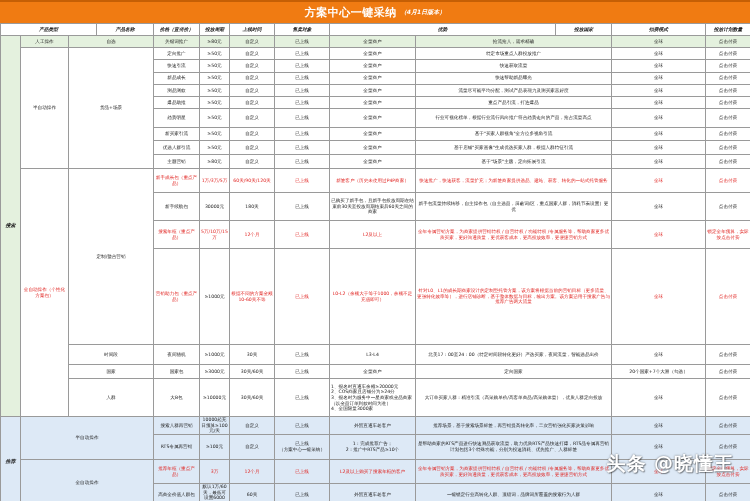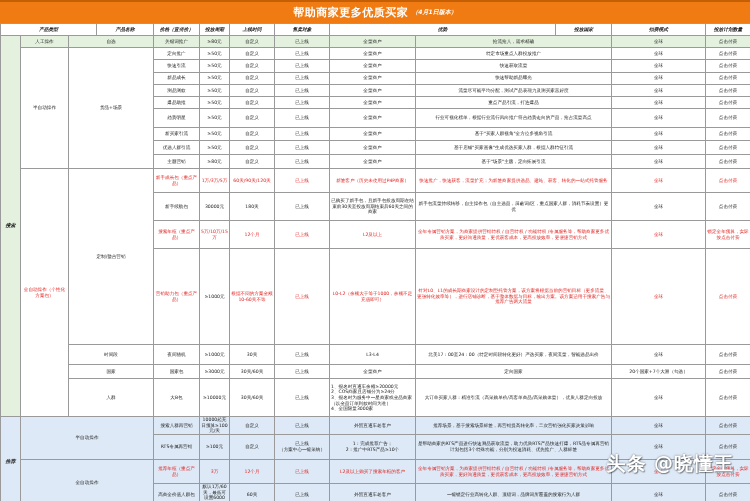--- a/index.html
+++ b/index.html
@@ -33,21 +33,21 @@
     position: absolute; right: 16px; bottom: 24px; color: #ffffff;
     font-size: 19px; font-weight: bold; letter-spacing: 1px;
     text-shadow: 0 0 2px rgba(0,0,0,0.55), 1px 1px 1px rgba(0,0,0,0.35);
     pointer-events: none;
   }
 </style>
 </head>
 <body>
 
 <div class="titlebar">
-  <span class="t-main">帮助商家更多优质买家</span>
+  <span class="t-main">方案中心一键采纳</span>
   <span class="t-sub">（4月1日版本）</span>
 </div>
 
 <table>
   <colgroup>
     <col style="width:20px">
       <col style="width:48px">
       <col style="width:28px">
       <col style="width:57px">
     <col style="width:46px">

